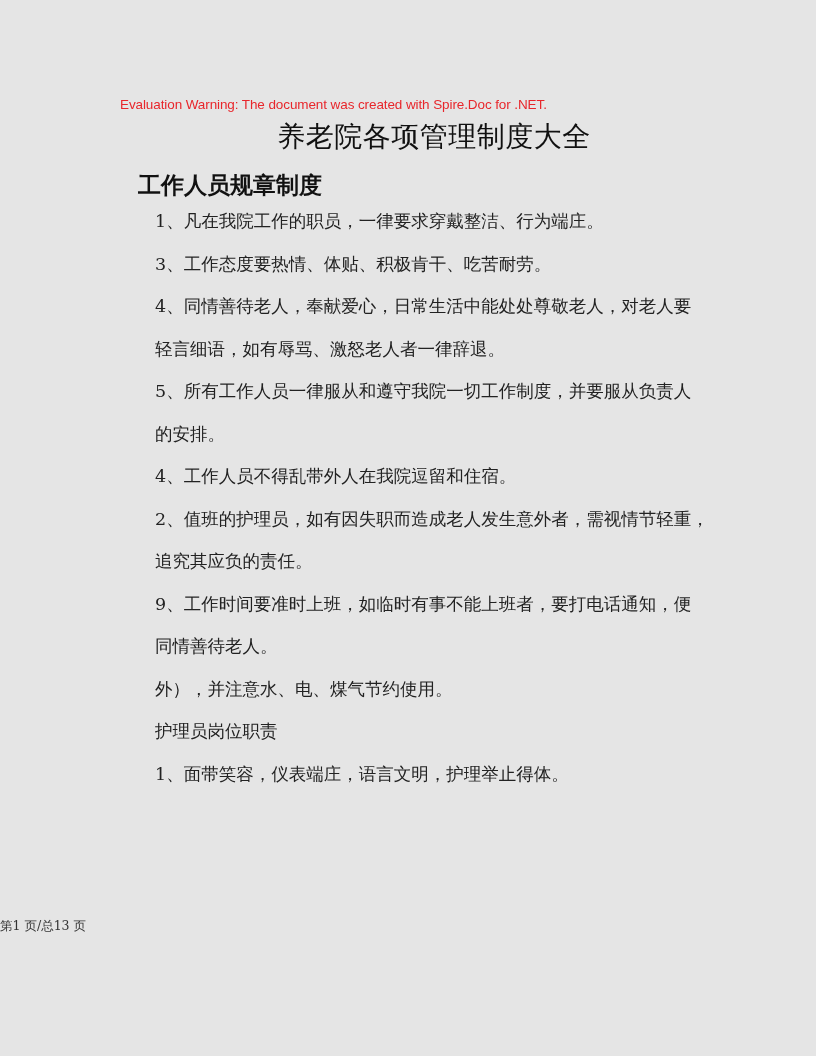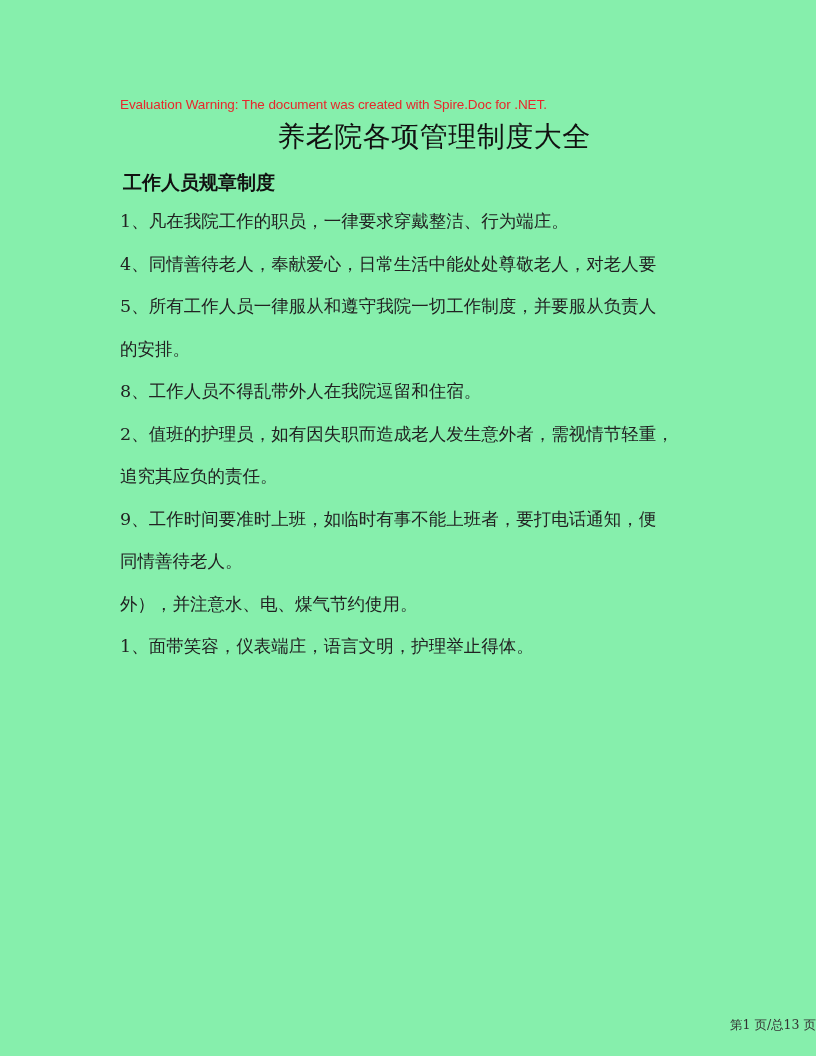--- a/index.html
+++ b/index.html
@@ -1,60 +1,63 @@
 <!DOCTYPE html>
 <html><head>
   <meta charset="utf-8">
   <style>
     html, body { margin: 0; padding: 0; background: #ffffff; }
     body { width: 816px; height: 1056px; position: relative; overflow: hidden; }
-    .page { position: absolute; left: 0; top: 0; width: 816px; height: 1056px; background: #86efac; }
+    .page { position: absolute; left: 0; top: 0; width: 816px; height: 1056px; background: #e5e5e5; }
     .warning {
       position: absolute; left: 120px; top: 97px;
       font-family: "Liberation Sans", "DejaVu Sans", sans-serif;
       font-size: 13.5px; color: #e8262b; white-space: nowrap; letter-spacing: -0.1px;
     }
     .title {
       position: absolute; left: 16px; width: 792px; top: 118px; text-align: center;
       font-family: "DejaVu Serif", "Liberation Serif", serif;
       font-size: 28px; color: #111; white-space: nowrap; letter-spacing: 0.5px; padding-left: 22px;
     }
     .heading {
-      position: absolute; left: 123px; top: 170px;
+      position: absolute; left: 138px; top: 170px;
       font-family: "DejaVu Serif", "Liberation Serif", serif;
-      font-size: 19px; font-weight: bold; color: #111; white-space: nowrap;
+      font-size: 23px; font-weight: bold; color: #111; white-space: nowrap;
     }
     .body-text {
       position: absolute; left: 120px; top: 206px; width: 580px;
       font-family: "DejaVu Serif", "Liberation Serif", serif;
       font-size: 17.5px; color: #222;
     }
-    .line { height: 42.5px; line-height: 30px; white-space: nowrap; overflow: visible; }
+    .line { height: 42.5px; line-height: 30px; white-space: nowrap; overflow: visible; margin-left: 35px; }
     .footer {
-      position: absolute; left: 0; width: 816px; top: 1017px; text-align: right;
+      position: absolute; left: 0; width: 816px; top: 918px; text-align: left;
       font-family: "DejaVu Serif", "Liberation Serif", serif;
       font-size: 12.5px; color: #333; white-space: nowrap;
     }
   </style>
 </head>
 <body>
 
 <div class="page">
   <div class="warning">Evaluation Warning: The document was created with Spire.Doc for .NET.</div>
   <div class="title">养老院各项管理制度大全</div>
   <div class="heading">工作人员规章制度</div>
 
   <div class="body-text">
     <div class="line">1、凡在我院工作的职员，一律要求穿戴整洁、行为端庄。</div>
+    <div class="line">3、工作态度要热情、体贴、积极肯干、吃苦耐劳。</div>
     <div class="line">4、同情善待老人，奉献爱心，日常生活中能处处尊敬老人，对老人要</div>
+    <div class="line">轻言细语，如有辱骂、激怒老人者一律辞退。</div>
     <div class="line">5、所有工作人员一律服从和遵守我院一切工作制度，并要服从负责人</div>
     <div class="line">的安排。</div>
-    <div class="line">8、工作人员不得乱带外人在我院逗留和住宿。</div>
+    <div class="line">4、工作人员不得乱带外人在我院逗留和住宿。</div>
     <div class="line">2、值班的护理员，如有因失职而造成老人发生意外者，需视情节轻重，</div>
     <div class="line">追究其应负的责任。</div>
     <div class="line">9、工作时间要准时上班，如临时有事不能上班者，要打电话通知，便</div>
     <div class="line">同情善待老人。</div>
     <div class="line">外），并注意水、电、煤气节约使用。</div>
+    <div class="line">护理员岗位职责</div>
     <div class="line">1、面带笑容，仪表端庄，语言文明，护理举止得体。</div>
   </div>
 
   <div class="footer">第1 页/总13 页</div>
 </div>
 
 </body></html>

